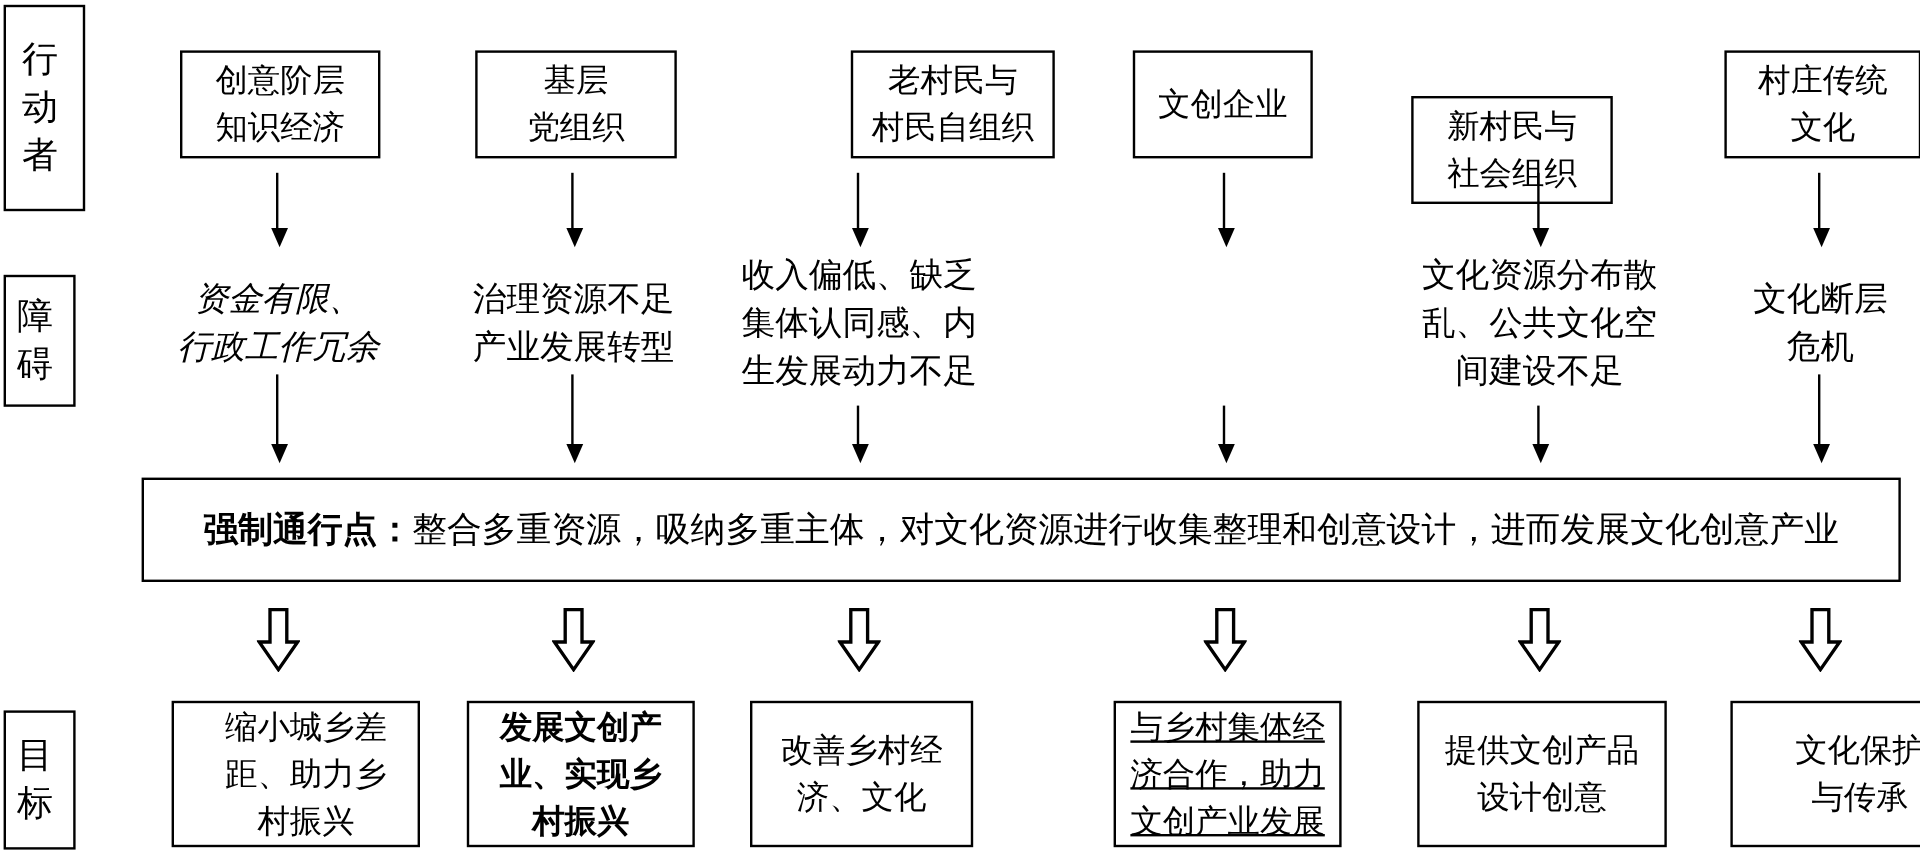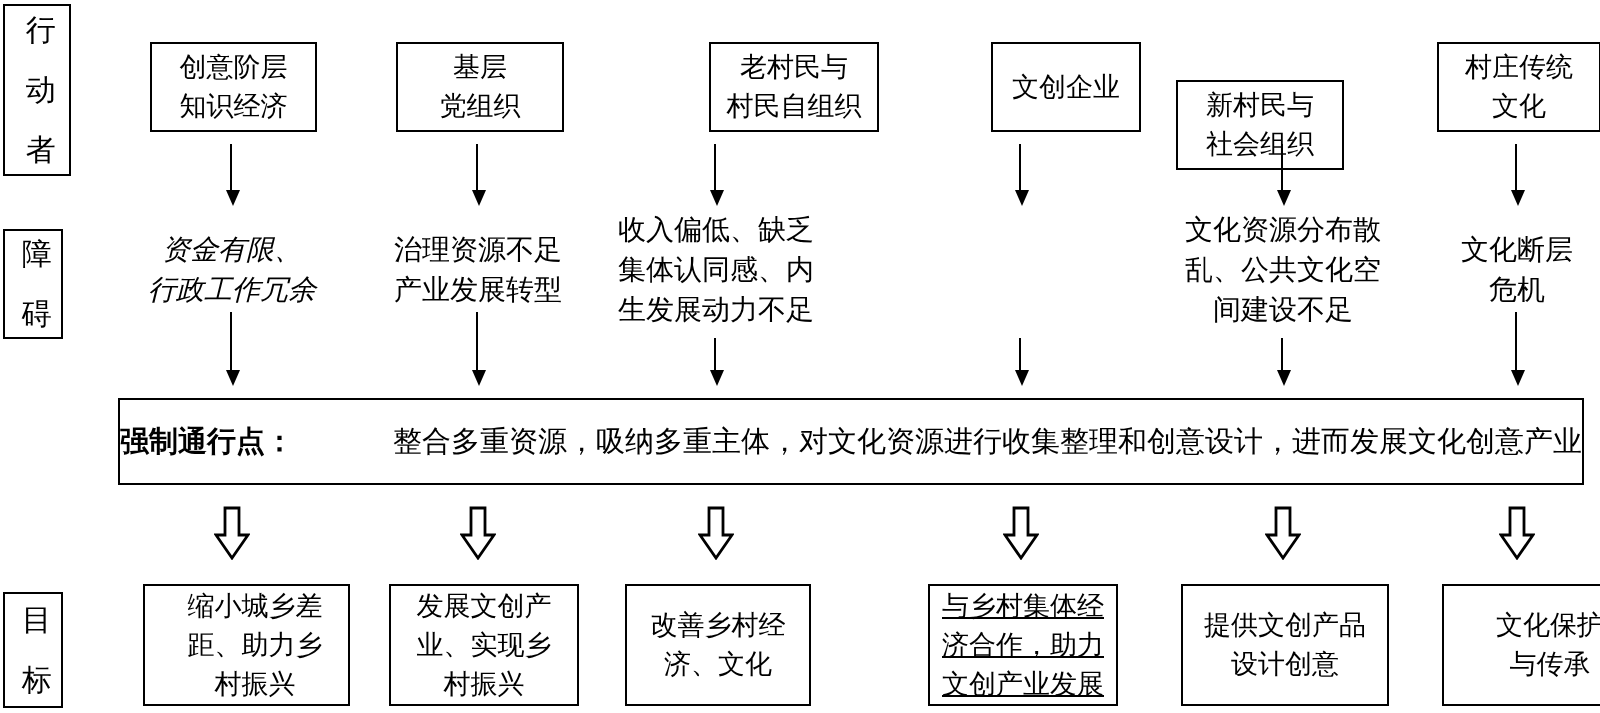--- a/index.html
+++ b/index.html
@@ -7,21 +7,21 @@
     position:relative; width:1600px; height:713px; background:#ffffff;
     color:#000; font-family:"Liberation Serif","DejaVu Serif",serif;
     overflow:hidden;
   }
   
   .vlabel {
     position:absolute; border:2.5px solid #000; background:#fff;
     display:flex; align-items:center; justify-content:center;
     font-size:30px;
   }
-  .vlabel .vtxt { width:1.25em; word-break:break-all; text-align:right; line-height:60px; }
+  .vlabel .vtxt { width:1.25em; word-break:break-all; text-align:left; line-height:40px; }
   
   .abox {
     position:absolute; top:42px; height:86px; border:2.5px solid #000; background:#fff;
     display:flex; align-items:center; justify-content:center;
     text-align:center; white-space:pre-line; font-size:27px; line-height:39px;
   }
   
   .obst {
     position:absolute; top:206px; height:128px;
     display:flex; align-items:center; justify-content:center;
@@ -41,21 +41,21 @@
     border-left:7.5px solid transparent; border-right:7.5px solid transparent;
     border-top:16px solid #000;
   }
   .a1 { top:144px; height:46px; }          
   .a2-long  { top:312px; height:58px; }    
   .a2-short { top:338px; height:32px; }    
   
   .wide-box {
     position:absolute; left:118px; top:398px; width:1462px; height:83px;
     border:2.5px solid #000; background:#fff;
-    display:flex; align-items:center; justify-content:space-between;
+    display:flex; align-items:center; justify-content:center;
     font-size:29px; white-space:nowrap;
   }
   .wide-box .lbl { font-weight:bold; }
   
   .harrow { position:absolute; top:506px; width:36px; height:54px; }
 </style>
 </head>
 <body>
 
 <div class="canvas">
@@ -85,38 +85,38 @@
 
   <div class="abox" style="left:396px; width:164px;">基层
 党组织</div>
   <div class="sarrow a1" style="left:476px;"></div>
   <div class="obst" style="left:348px; width:260px;">治理资源不足
 产业发展转型</div>
   <div class="sarrow a2-long" style="left:476px;"></div>
   <svg class="harrow" style="left:460px;" viewBox="0 0 36 54">
       <path d="M11 2 H25 V29 H34 L18 52 L2 29 H11 Z" fill="#fff" stroke="#000" stroke-width="2.8"></path>
     </svg>
-  <div class="gbox" style="left:389px; width:186px;">发展文创产
+  <div class="gbox" style="left:389px; width:186px;font-weight:bold;">发展文创产
 业、实现乡
 村振兴</div>
 
   <div class="abox" style="left:665px; width:166px;margin-left:44px;">老村民与
 村民自组织</div>
   <div class="sarrow a1" style="left:714px;"></div>
   <div class="obst" style="left:586px; width:260px;">收入偏低、缺乏
 集体认同感、内
 生发展动力不足</div>
   <div class="sarrow a2-short" style="left:714px;"></div>
   <svg class="harrow" style="left:698px;" viewBox="0 0 36 54">
       <path d="M11 2 H25 V29 H34 L18 52 L2 29 H11 Z" fill="#fff" stroke="#000" stroke-width="2.8"></path>
     </svg>
   <div class="gbox" style="left:625px; width:182px;">改善乡村经
 济、文化</div>
 
-  <div class="abox" style="left:991px; width:146px;">文创企业</div>
+  <div class="abox" style="left:944px; width:146px;">文创企业</div>
   <div class="sarrow a1" style="left:1019px;"></div>
   <div class="sarrow a2-short" style="left:1019px;"></div>
   <svg class="harrow" style="left:1003px;" viewBox="0 0 36 54">
       <path d="M11 2 H25 V29 H34 L18 52 L2 29 H11 Z" fill="#fff" stroke="#000" stroke-width="2.8"></path>
     </svg>
   <div class="gbox" style="left:928px; width:186px;text-decoration:underline;">与乡村集体经
 济合作，助力
 文创产业发展</div>
 
   <div class="abox" style="left:1176px; width:164px;margin-top:38px;">新村民与

